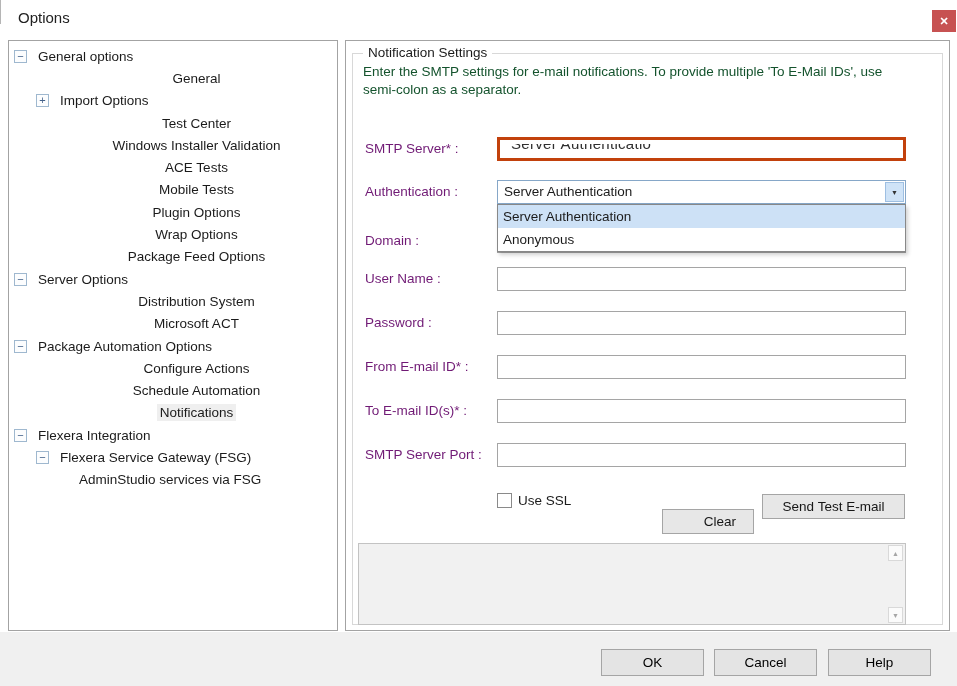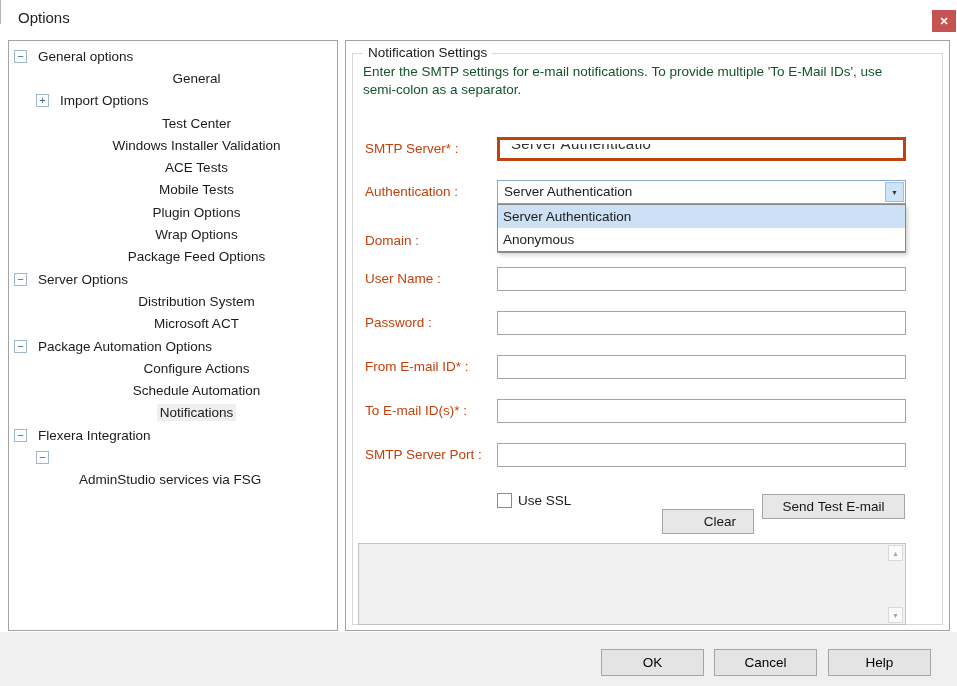--- a/index.html
+++ b/index.html
@@ -32,21 +32,21 @@
   
   .main-panel { position:absolute; left:345px; top:40px; width:605px; height:591px;
                 border:1px solid #a3a3a3; background:#fff; }
   .groupbox { position:absolute; left:6px; top:12px; width:591px; height:572px;
               border:1px solid #d8d8d8; }
   .group-legend { position:absolute; left:10px; top:-9px; background:#fff; padding:0 5px;
                   font-size:13.5px; color:#1b1b1b; }
   .desc { position:absolute; left:17px; top:22px; width:556px; font-size:13.5px;
           line-height:18px; color:#14532d; }
 
-  .flabel { position:absolute; left:19px; font-size:13.5px; color:#c2410c; white-space:nowrap;text-align:center; }
+  .flabel { position:absolute; left:19px; font-size:13.5px; color:#701a75; white-space:nowrap;text-align:center; }
   .tinput { position:absolute; left:151px; width:409px; height:24px; border:1px solid #a5a5a5;
             background:#fff; font-family:inherit; font-size:13.5px; padding:0 6px; color:#1b1b1b; }
   input.tinput { outline:none; }
 
   
   .smtp-box { position:absolute; left:151px; top:96px; width:409px; height:24px;
               border:3px solid #c2410c; background:#fff; overflow:hidden; }
   .ghost-wrap { position:absolute; left:11px; top:4px; height:10px; width:380px; overflow:hidden; }
   .ghost-text { display:block; margin-top:-9px; font-size:15px; color:#2f2f2f;
                 letter-spacing:.3px; white-space:nowrap; }
@@ -160,20 +160,21 @@
       </div>
       <div class="trow lv2">
         <span class="tlabel sel">Notifications</span>
       </div>
       <div class="trow lv1">
         <span class="exp">−</span>
         <span class="tlabel">Flexera Integration</span>
       </div>
       <div class="trow lv2x">
         <span class="exp">−</span>
+        <span class="tlabel">Flexera Service Gateway (FSG)</span>
       </div>
       <div class="trow lv3">
         <span class="tlabel">AdminStudio services via FSG</span>
       </div>
     </div>
   </div>
 
   <div class="main-panel">
     <div class="groupbox">
       <span class="group-legend">Notification Settings</span>

